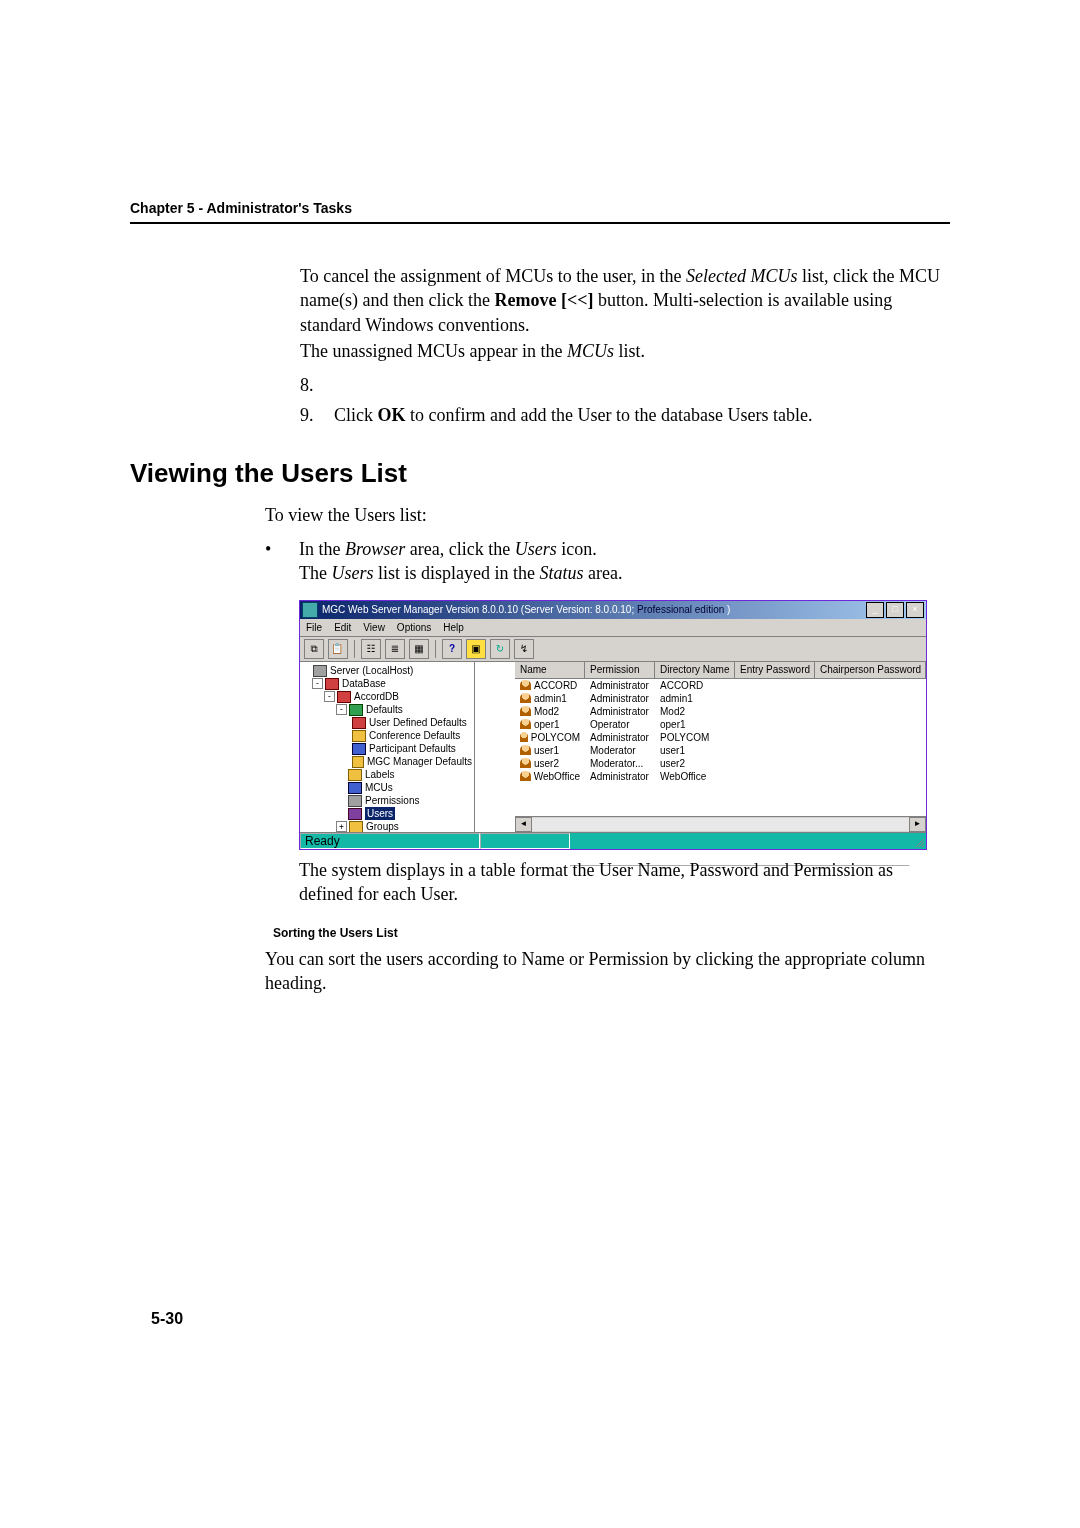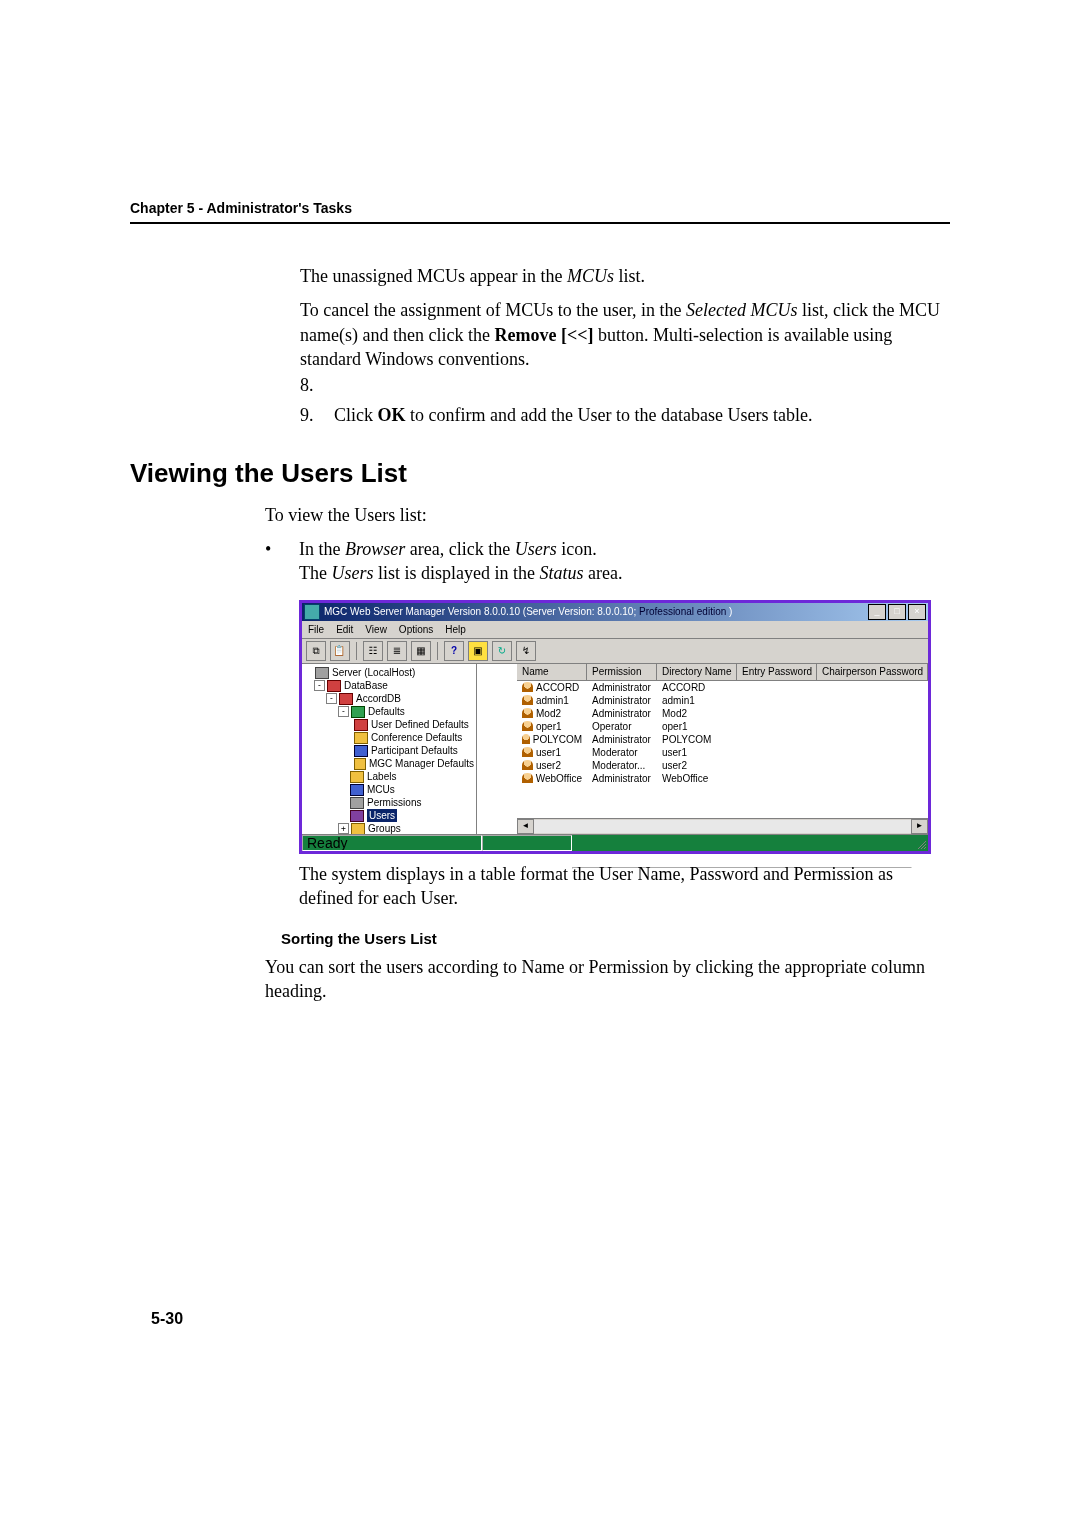--- a/index.html
+++ b/index.html
@@ -69,38 +69,38 @@
   }
   .bullet-list .dot {
     width: 34px;
     flex: 0 0 34px;
   }
   .italic { font-style: italic; }
   .bold { font-weight: bold; }
   .sub-h {
     font-family: Arial, Helvetica, sans-serif;
     font-weight: bold;
-    font-size: 15px;
-    margin: 18px 0 6px 16px;
+    font-size: 12px;
+    margin: 18px 0 6px 8px;
   }
   .page-num {
     position: absolute;
     left: 130px;
     bottom: 200px;
     font-family: Arial, Helvetica, sans-serif;
     font-weight: bold;
     font-size: 16px;
     margin-left: 21px;
   }
 
   
   .app-window {
     margin: 14px 0 8px 0;
     width: 626px;
-    border: 3px solid #6d28d9;
+    border: 1px solid #6d28d9;
     font-family: Tahoma, Arial, sans-serif;
     font-size: 10px;
     background: #d6d3ce;
     color: #000;
   }
   .titlebar {
     display: flex;
     align-items: center;
     background: linear-gradient(to right,#0a246a,#a6caf0);
     color: #fff;
@@ -202,43 +202,43 @@
   .c1{width:70px;} .c2{width:70px;} .c3{width:80px;} .c4{width:80px;} .c5{flex:1;}
   .hscroll{
     display:flex; align-items:center;
     height:15px; background:#d6d3ce; border-top:1px solid #808080;
   }
   .hscroll .arrow{width:15px;height:13px;border:1px solid #808080;display:flex;align-items:center;justify-content:center;font-size:8px;background:#d6d3ce;}
   .hscroll .track{flex:1;height:13px;background:#e8e8e8;}
   .statusbar{
     display:flex;
     border-top:1px solid #808080;
-    background:#15803d;
+    background:#14b8a6;
     height:16px;
-    font-size:14px;
+    font-size:12px;
   }
   .status-cell{border:1px inset #fff; padding:0 4px;display:flex;align-items:center;white-space:nowrap;overflow:hidden;}
   .status-cell.ready{width:170px;}
   .status-cell.mid{width:80px;}
   .status-cell.right{flex:1;justify-content:flex-start;margin-top:32px;}
   .resize-grip{width:14px;display:flex;align-items:flex-end;justify-content:flex-end;padding:1px;}
 </style>
 </head>
 <body>
 
 <div class="page">
   <div class="chapter-header">Chapter 5 - Administrator's Tasks</div>
   <hr class="header-rule">
 
   <div class="body-block">
+    <p style="margin-bottom:2px">
+      <span>To cancel the assignment of MCUs to the user, in the </span><span class="italic">Selected MCUs</span><span> list, click the MCU name(s) and then click the </span><span class="bold">Remove [&lt;&lt;]</span><span> button. Multi-selection is available using standard Windows conventions.</span>
+    </p>
     <p>
       <span>The unassigned MCUs appear in the </span><span class="italic">MCUs</span><span> list.</span>
-    </p>
-    <p style="margin-bottom:2px">
-      <span>To cancel the assignment of MCUs to the user, in the </span><span class="italic">Selected MCUs</span><span> list, click the MCU name(s) and then click the </span><span class="bold">Remove [&lt;&lt;]</span><span> button. Multi-selection is available using standard Windows conventions.</span>
     </p>
 
     <ol class="ol" start="8">
       <li>
         <span class="num">8.</span>
       </li>
       <li>
         <span class="num">9.</span>
         <span>
           <span>Click </span><span class="bold">OK</span><span> to confirm and add the User to the database Users table.</span>

